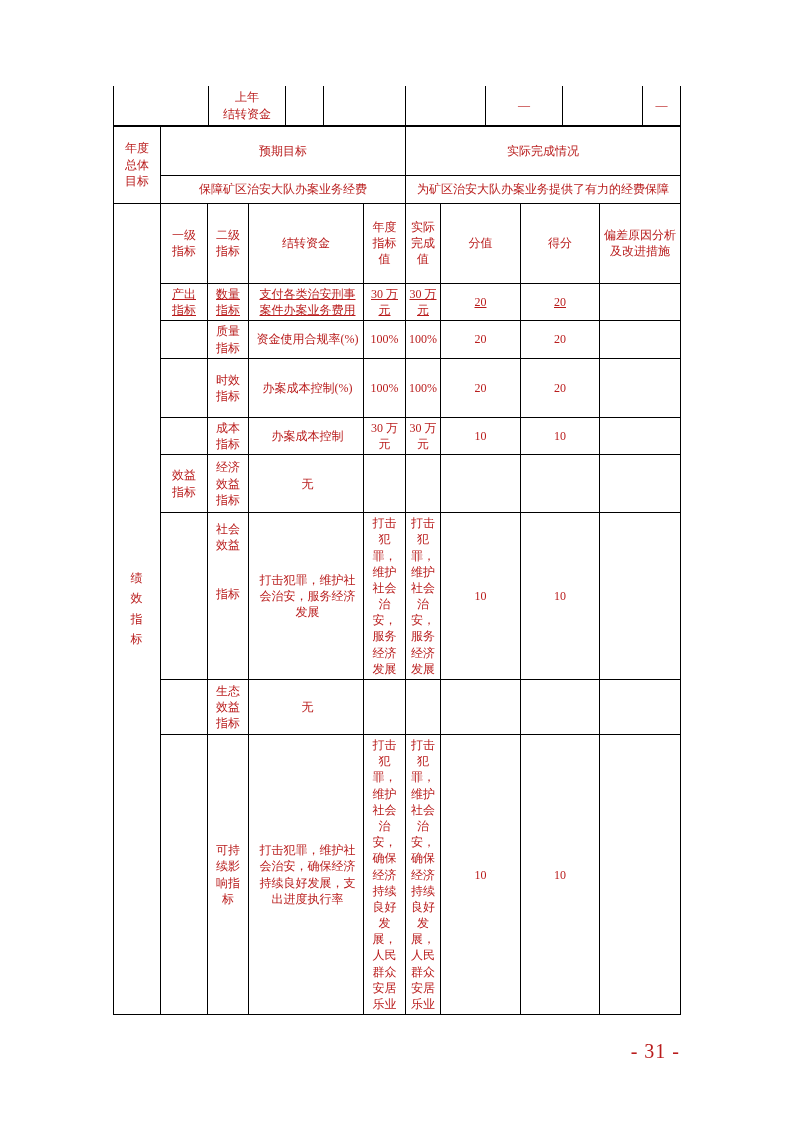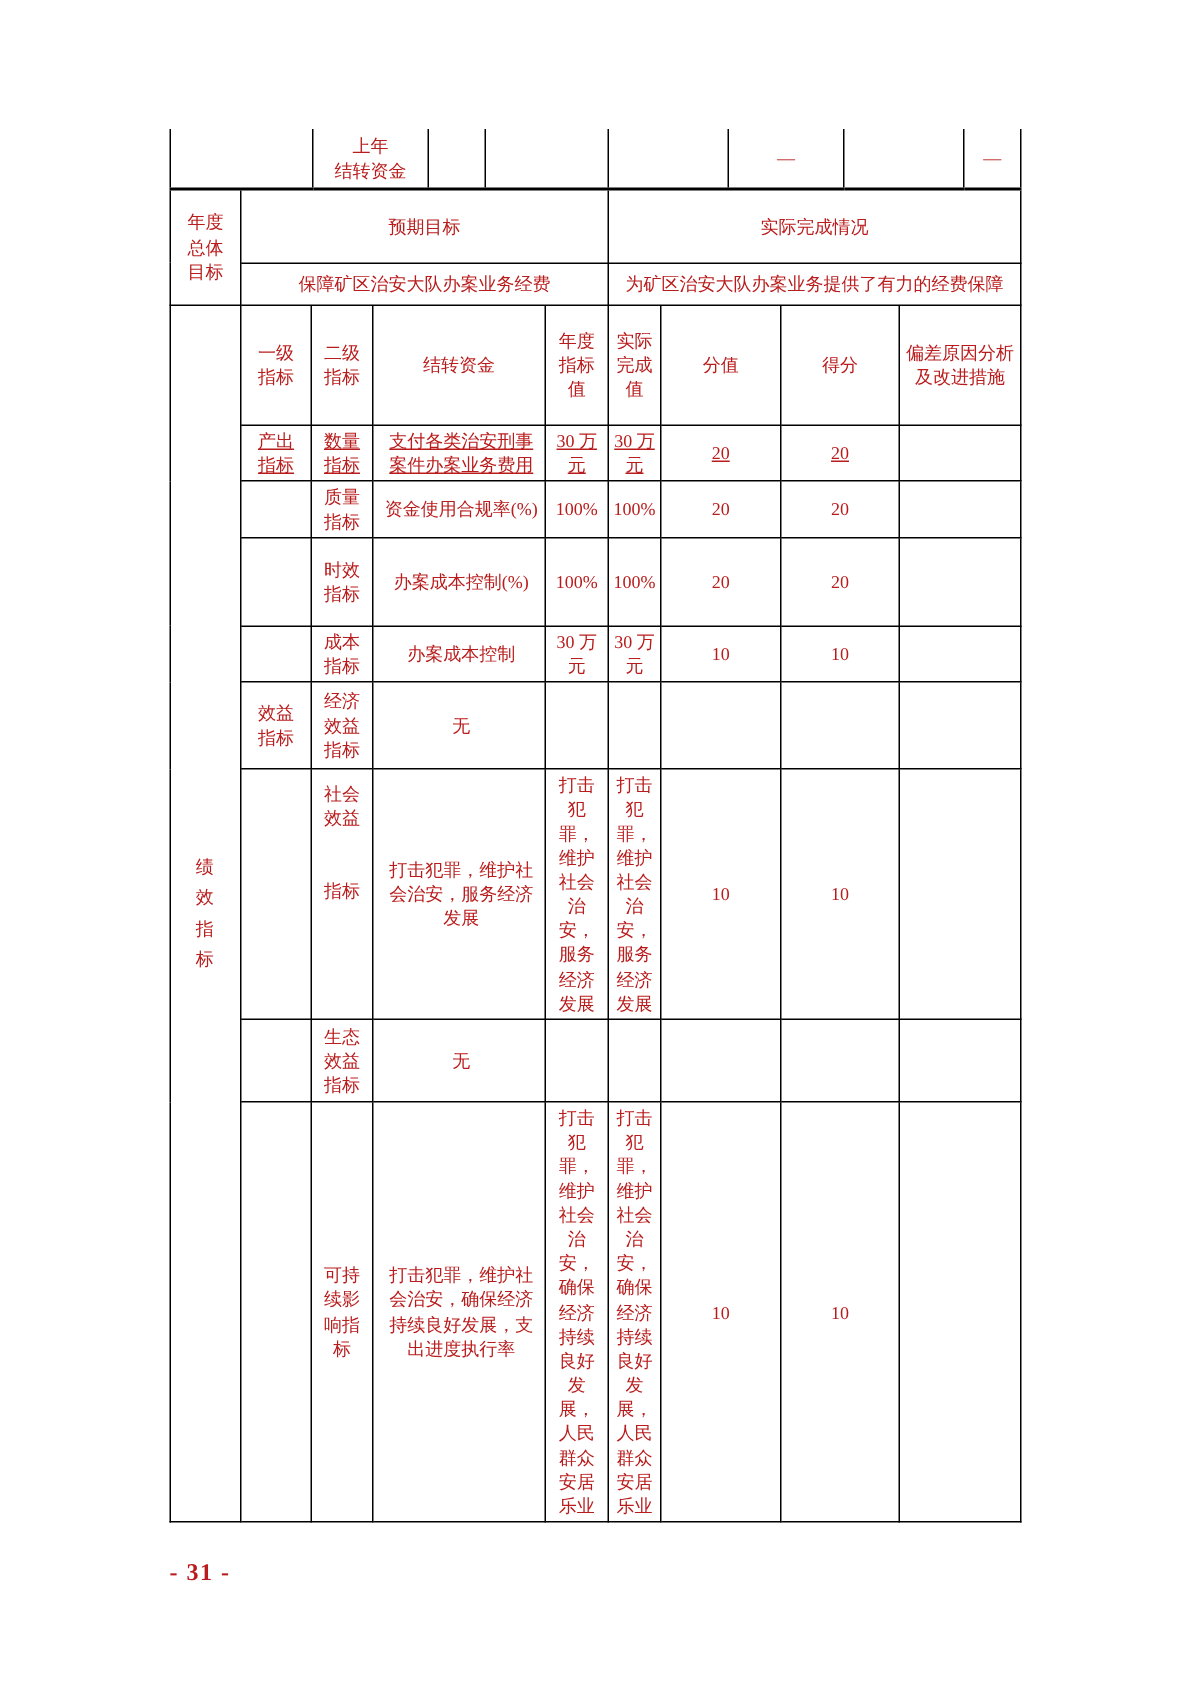--- a/index.html
+++ b/index.html
@@ -34,21 +34,21 @@
   .rh48{height:48px;} .rh28{height:28px;}
   .rh80{height:80px;}
   .rh34{height:34px;text-decoration:underline;} .rh36{height:36px;} .rh59{height:59px;}
   .rh35{height:35px;font-family:Liberation Serif, serif;} .rh58{height:58px;} .rh162{height:162px;}
   .rh55{height:55px;} .rh266{height:266px;}
   .ta-l{text-align:center;padding-left:6px;}
   .va-top{vertical-align:top;padding-top:8px;}
   .group-cell{line-height:1.7;letter-spacing:1px;}
   .pageno{
     position:absolute;left:113px;top:1040px;width:567px;
-    text-align:left;font-size:16px;letter-spacing:1px;font-weight:bold;
+    text-align:right;font-size:20px;letter-spacing:1px;
   }
 </style>
 </head>
 <body>
 
 <div class="page">
   <div class="doc">
 
     <table class="t-funds">
       <colgroup>

